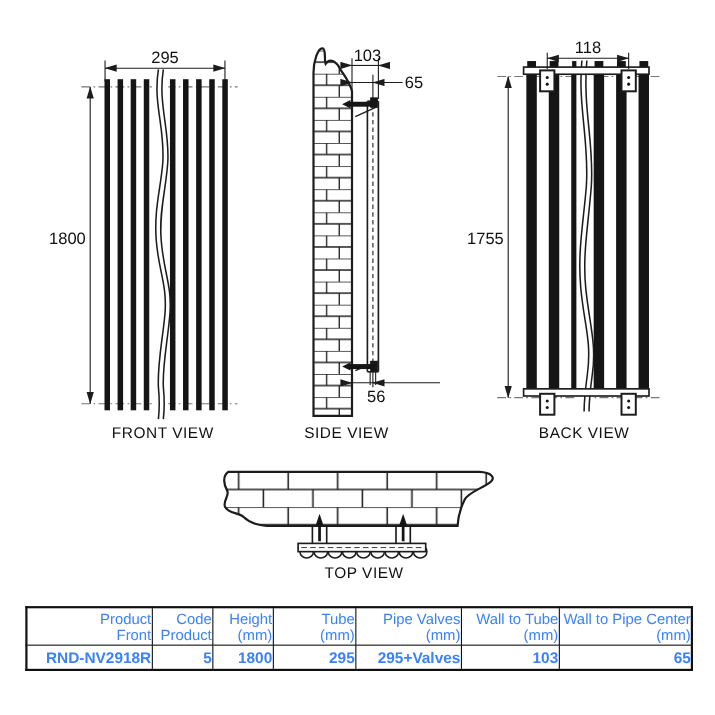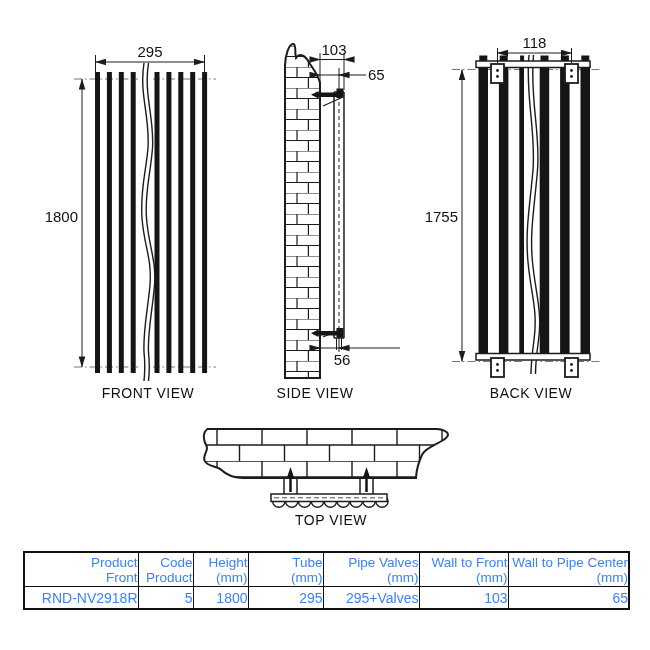--- a/index.html
+++ b/index.html
@@ -7,21 +7,21 @@
          font-family:"Liberation Sans",sans-serif;}
   #drawing{position:absolute;left:0;top:0;}
   svg text{fill:#111;font-family:"Liberation Sans",sans-serif;}
   .dimtxt{font-size:15px;}
   .lbl{font-size:14px;letter-spacing:0.5px;}
   #spec-table{position:absolute;left:23px;top:551px;width:605px;border-collapse:collapse;
               table-layout:fixed;border:2px solid #111;}
   #spec-table th,#spec-table td{border:1.5px solid #111;text-align:right;vertical-align:middle;
               padding:0;color:#3b82f6;}
   #spec-table th{font-weight:normal;font-size:13.5px;line-height:15px;height:33px;}
-  #spec-table td{font-size:14px;height:21px;}
+  #spec-table td{font-size:14px;height:21px;font-weight:bold;}
 </style>
 </head>
 <body>
 
 <div id="stage">
 
 <svg id="drawing" width="650" height="545" viewBox="0 0 650 545">
   <defs>
     <marker id="arr" viewBox="0 0 10 6" markerWidth="11" markerHeight="7" refX="9.6" refY="3" orient="auto-start-reverse" markerUnits="userSpaceOnUse">
       <path d="M0,0 L10,3 L0,6 Z" fill="#1c1c1c"></path>
@@ -234,21 +234,21 @@
         <col style="width:89px">
         <col style="width:121px">
   </colgroup>
   <thead>
     <tr>
       <th><span>Product</span><br><span>Front</span></th>
       <th><span>Code</span><br><span>Product</span></th>
       <th><span>Height</span><br><span>(mm)</span></th>
       <th><span>Tube</span><br><span>(mm)</span></th>
       <th><span>Pipe Valves</span><br><span>(mm)</span></th>
-      <th><span>Wall to Front</span><br><span>(mm)</span></th>
+      <th><span>Wall to Tube</span><br><span>(mm)</span></th>
       <th><span>Wall to Pipe Center</span><br><span>(mm)</span></th>
     </tr>
   </thead>
   <tbody>
     <tr>
       <td>RND-NV2918R</td>
       <td>5</td>
       <td>1800</td>
       <td>295</td>
       <td>295+Valves</td>

